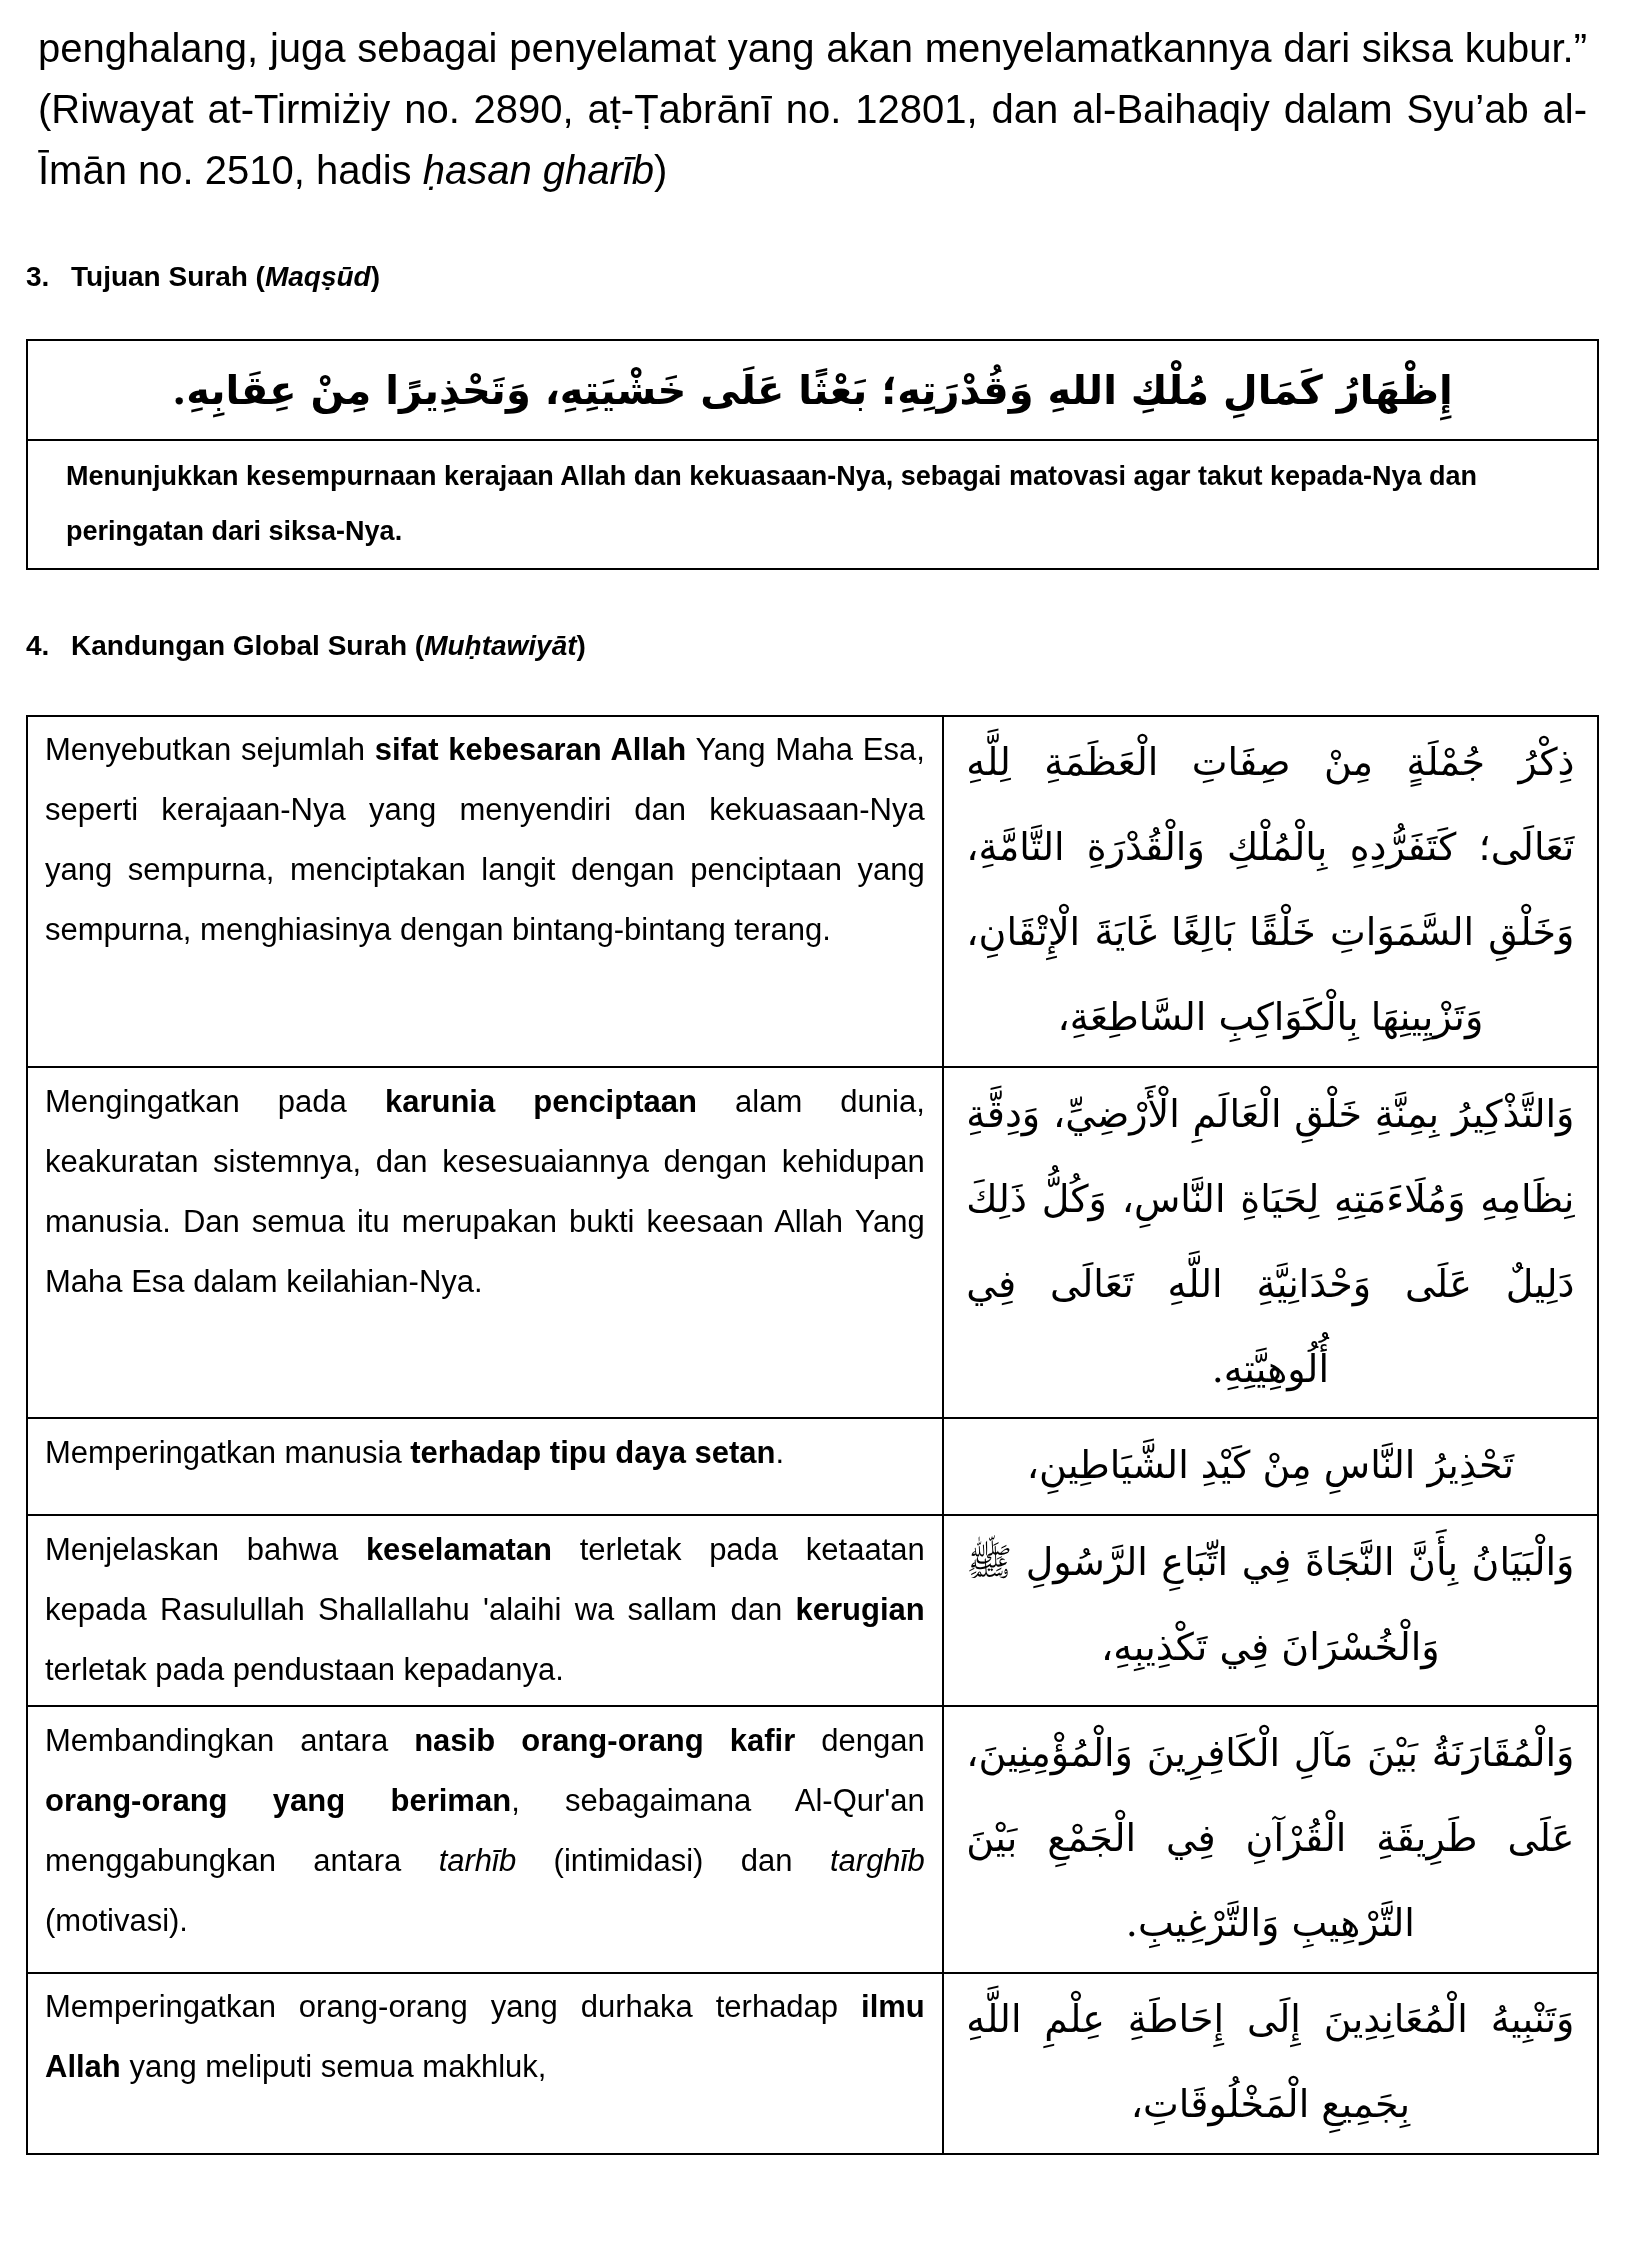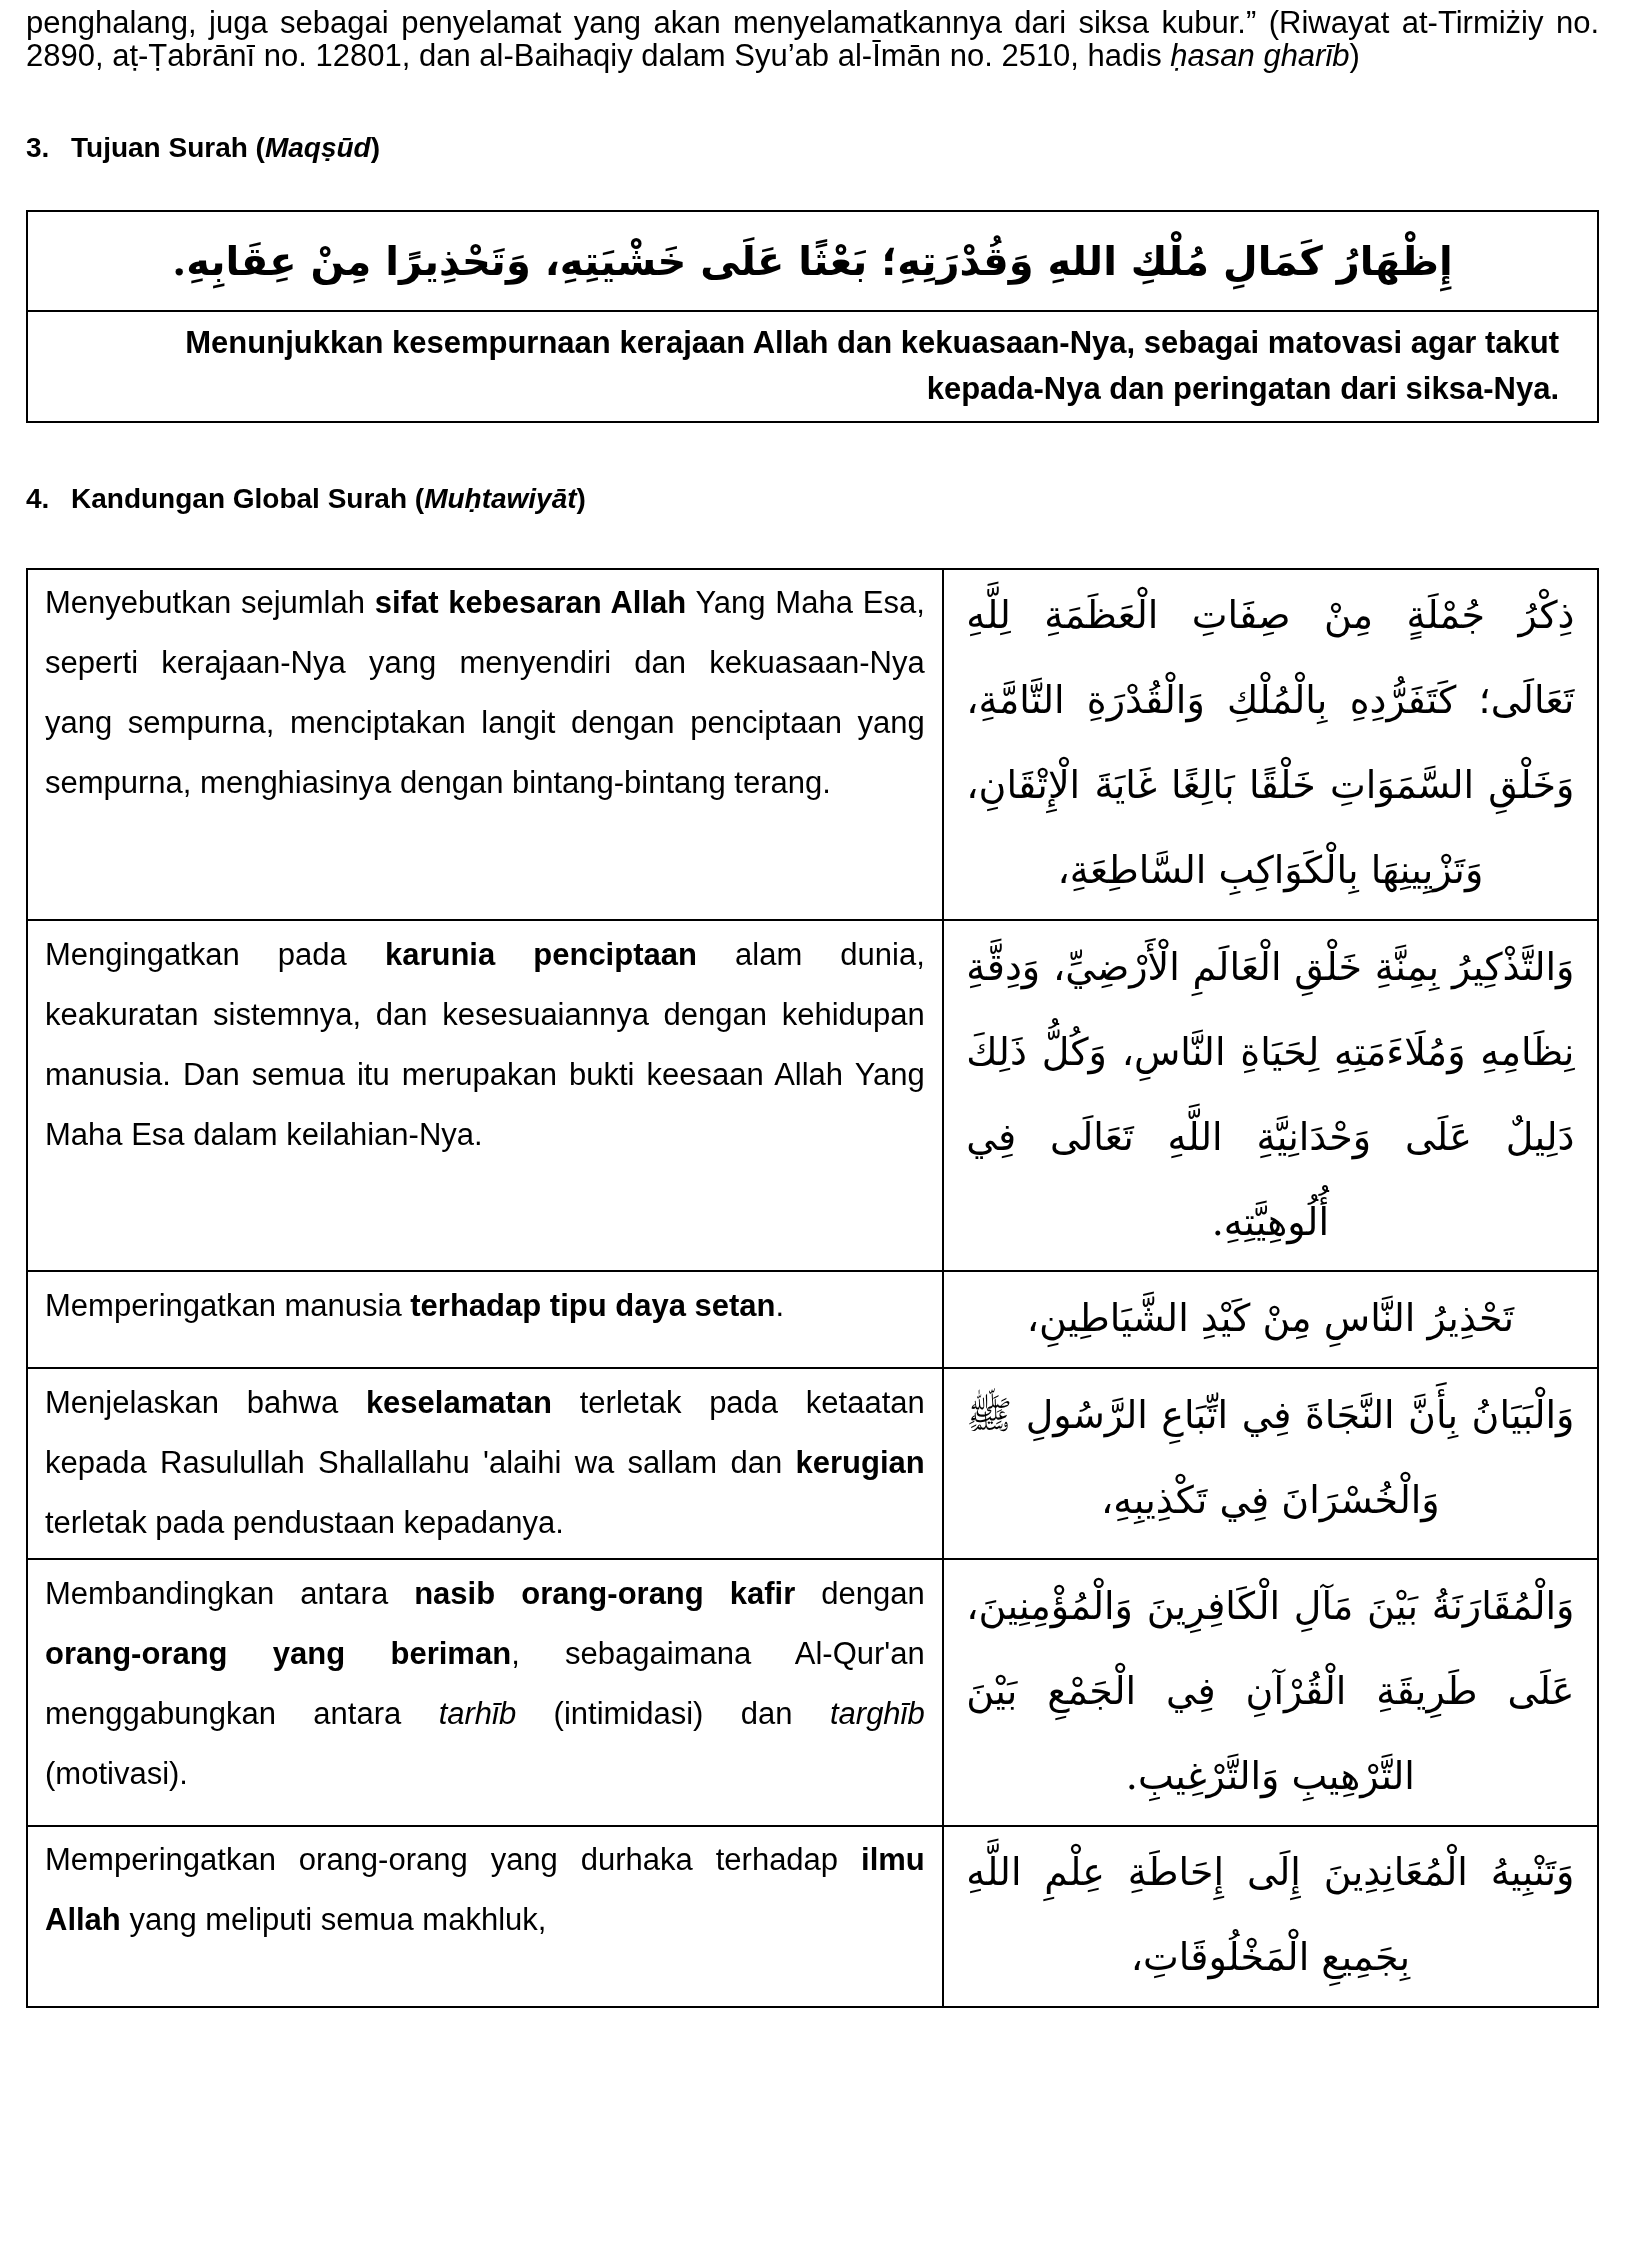--- a/index.html
+++ b/index.html
@@ -5,23 +5,23 @@
   html, body { margin: 0; padding: 0; background: #ffffff; }
   body {
     width: 1625px;
     min-height: 2266px;
     color: #000;
     font-family: "Liberation Sans", sans-serif;
   }
   .page { padding: 5.6px 26px 0 26px; }
 
   .intro {
-    margin: 0;
-    font-size: 31px;
-    line-height: 33px;
+    margin: 12px;
+    font-size: 40px;
+    line-height: 61px;
     text-align: justify;
   }
 
   .heading {
     margin: 55px 0 0 0;
     font-size: 28px;
     font-weight: bold;
     line-height: 41px;
   }
   .h-num { display: inline-block; width: 45px; }
@@ -32,23 +32,23 @@
   .t1 { margin-top: 42px; font-weight: bold; }
   .t1-ar {
     direction: rtl;
     text-align: center;
     font-family: "DejaVu Serif", "DejaVu Sans", serif;
     font-size: 40px;
     line-height: 64px;
     padding: 17px 28px;
   }
   .t1-id {
-    text-align: right;
-    font-size: 31px;
-    line-height: 46px;
+    text-align: left;
+    font-size: 27px;
+    line-height: 55px;
     padding: 8.5px 38px;
   }
 
   .t2 { margin-top: 49px; }
   .t2-id {
     width: 56%;
     font-size: 31px;
     line-height: 60px;
     text-align: justify;
     padding: 3.8px 17px 5.6px 17px;

